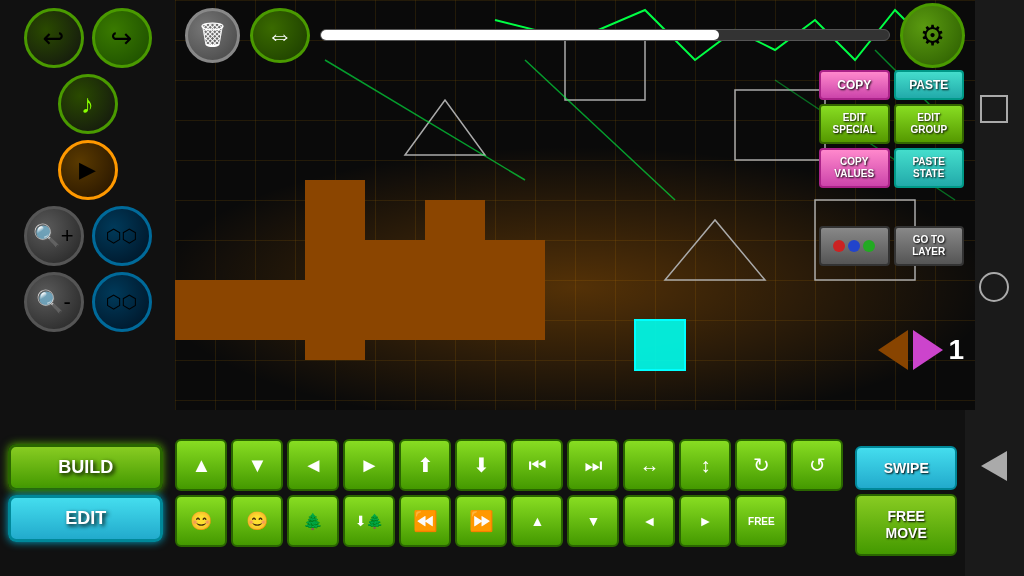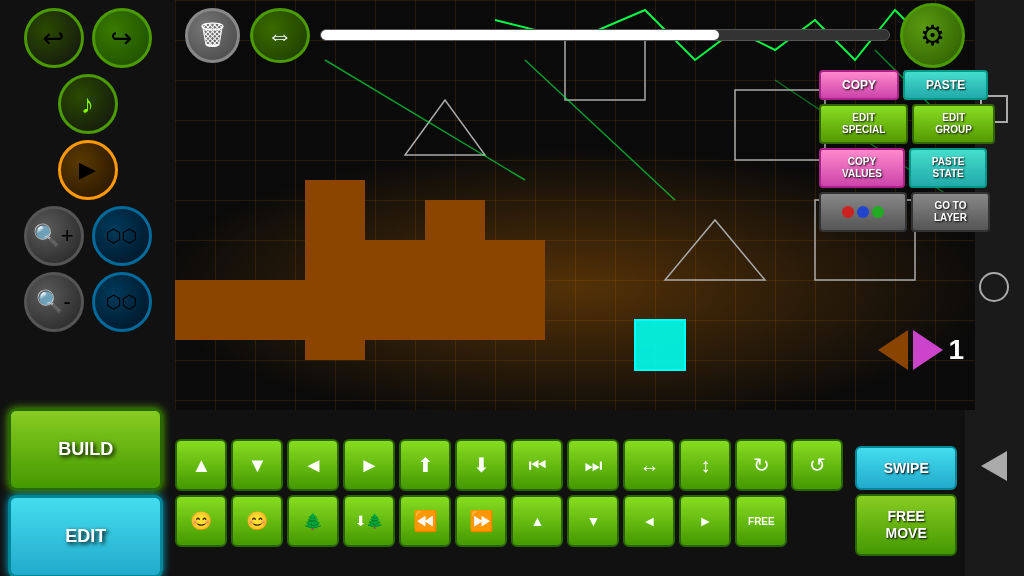--- a/index.html
+++ b/index.html
@@ -166,21 +166,21 @@
       z-index: 10;
     }
 
     .panel-row {
       display: flex;
       gap: 4px;
     }
 
     .panel-btn {
       flex: 1;
-      padding: 6px 21px;
+      padding: 6px 4px;
       border: 2px solid #000;
       border-radius: 4px;
       cursor: pointer;
       text-align: center;
       font-weight: bold;
       font-size: 12px;
       line-height: 1.2;
       text-transform: uppercase;
       font-family: Arial Black, sans-serif;
     }
@@ -204,20 +204,21 @@
       color: #fff;
       text-shadow: 1px 1px 2px #000;
       border-color: #336600;
     }
 
     .btn-gray {
       background: linear-gradient(to bottom, #888, #555);
       color: #fff;
       text-shadow: 1px 1px 2px #000;
       border-color: #333;
+      margin-top: 34px;
     }
 
     
     #layer-nav {
       position: absolute;
       right: 60px;
       top: 330px;
       display: flex;
       align-items: center;
       gap: 5px;
@@ -266,21 +267,21 @@
     #mode-buttons {
       width: 175px;
       display: flex;
       flex-direction: column;
       gap: 4px;
       padding: 8px;
       justify-content: center;
     }
 
     .mode-btn {
-      padding: 28px 8px;
+      padding: 10px 8px;
       border-radius: 8px;
       border: 3px solid #000;
       cursor: pointer;
       text-align: center;
       font-weight: 900;
       font-size: 18px;
       font-family: Arial Black, sans-serif;
       text-transform: uppercase;
       color: #fff;
       text-shadow: 2px 2px 4px #000;

